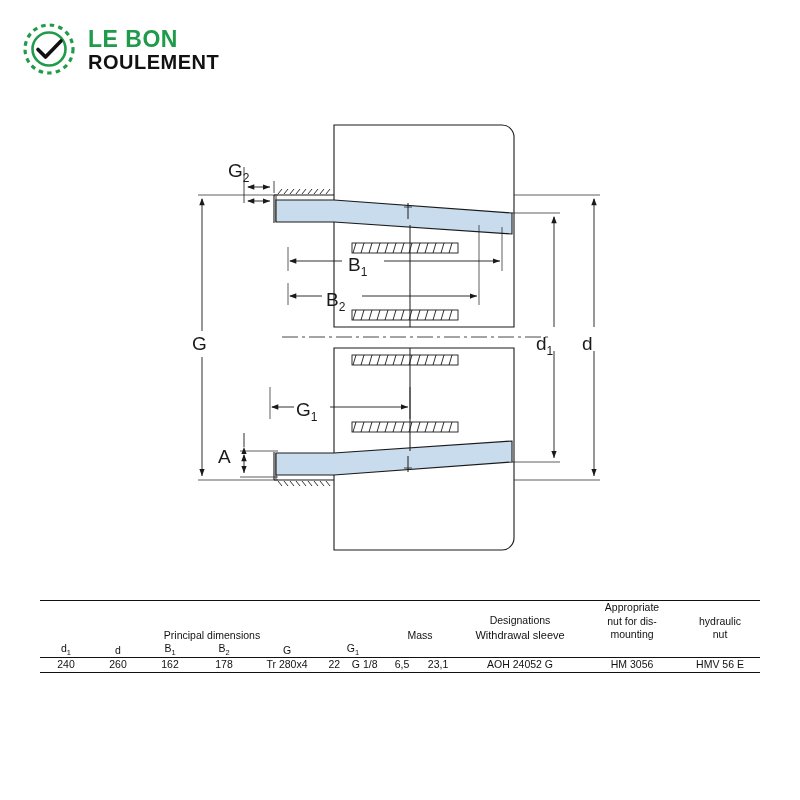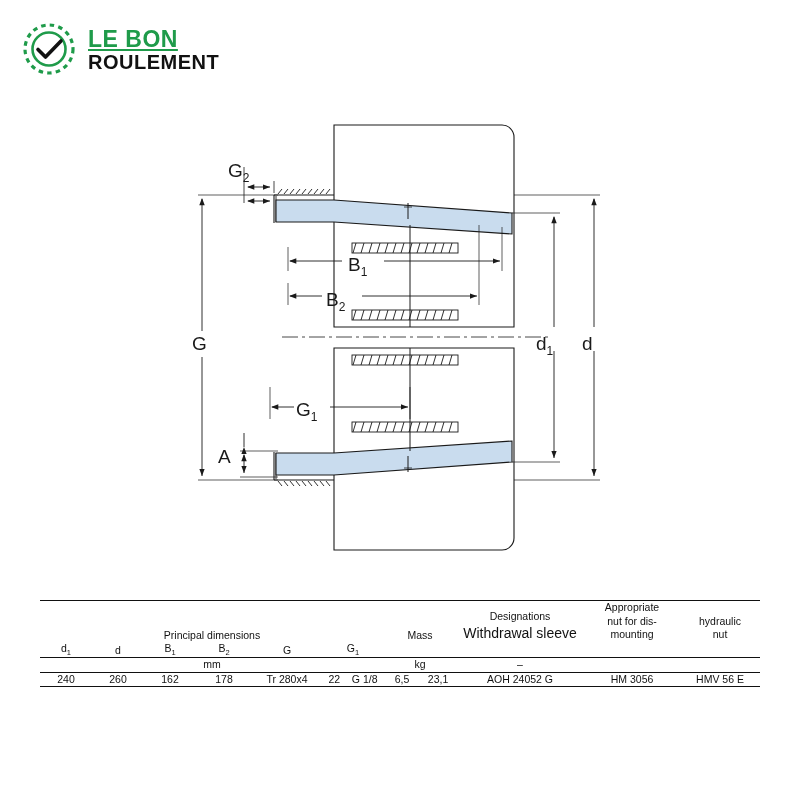--- a/index.html
+++ b/index.html
@@ -36,21 +36,20 @@
   }
   .logo-text {
     line-height: 1.02;
     padding-top: 2px;
   }
   .logo-line1 {
     font-size: 23px;
     font-weight: bold;
     letter-spacing: 0.5px;
     color: #1f9b4a;
-    text-decoration: underline;
   }
   .logo-line2 {
     font-size: 20px;
     font-weight: bold;
     letter-spacing: 0.5px;
     color: #111111;
   }
 
   
   .drawing {
@@ -94,21 +93,21 @@
     border-bottom: 1.4px solid #111;
   }
   .hdr-group {
     font-weight: bold;
     font-size: 10.5px;
     padding-top: 10px;
     padding-bottom: 12px;
   }
   .hdr-sub {
     font-weight: normal;
-    font-size: 14px;
+    font-size: 11px;
     padding-top: 10px;
     padding-bottom: 12px;
   }
   .sym {
     padding-top: 10px;
     padding-bottom: 12px;
     font-size: 10.5px;
   }
   .sym sub {
     font-size: 7.5px;
@@ -310,27 +309,20 @@
         <td class="sym">G</td>
         <td class="sym">
           <span>G</span><sub>1</sub>
         </td>
         <td class="sym" colspan="2"></td>
         <td class="sym"></td>
         <td class="sym"></td>
         <td class="sym"></td>
       </tr>
 
-      <tr class="rule-mid">
-        <td class="unit" colspan="6">mm</td>
-        <td class="unit" colspan="2">kg</td>
-        <td class="unit">–</td>
-        <td class="unit"></td>
-        <td class="unit"></td>
-      </tr>
 
       <tr class="rule-mid rule-bot">
         <td class="val bold">240</td>
         <td class="val">260</td>
         <td class="val">162</td>
         <td class="val">178</td>
         <td class="val">Tr 280x4</td>
         <td class="val">
           <span>22</span>
           &nbsp;&nbsp;

